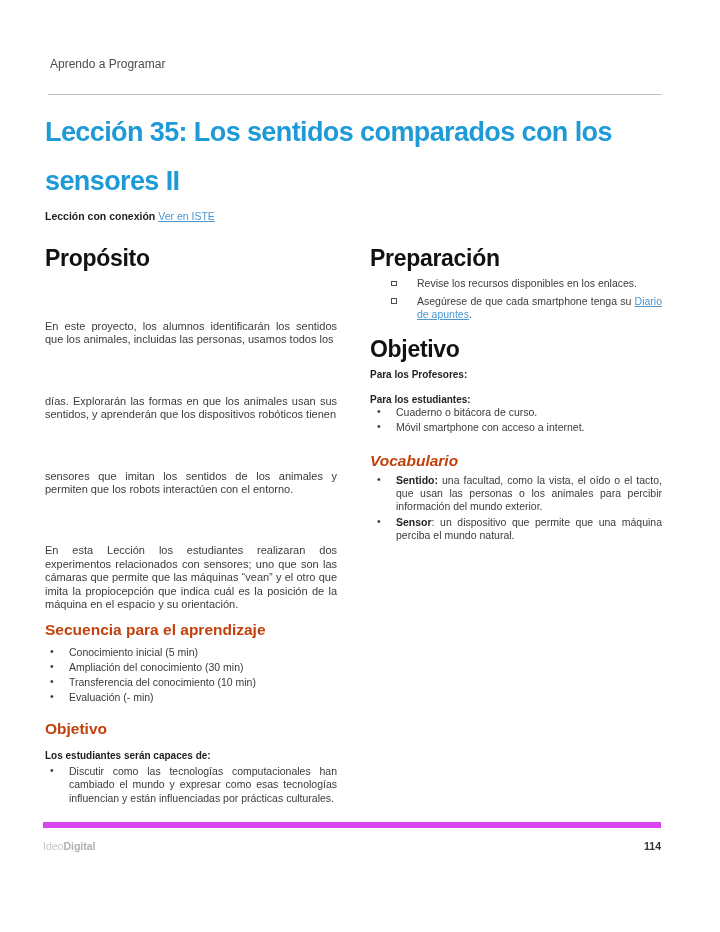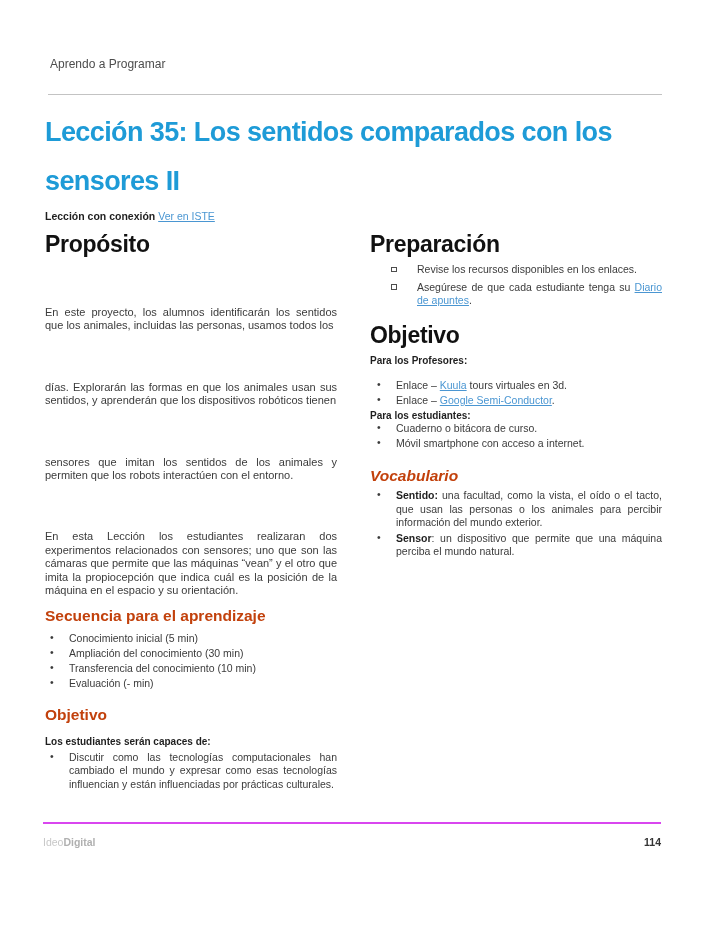--- a/index.html
+++ b/index.html
@@ -10,42 +10,42 @@
   }
   .doc-header{font-size:12px;color:#4d4d4d;padding-left:5px;}
   .rule-top{height:1px;background:#c3c3c3;margin:23px 0 0 3px;}
   .title{margin:13px 0 0;font-size:27px;line-height:49px;font-weight:bold;color:#1e9bd7;letter-spacing:-0.6px;}
   .tline{display:block;white-space:nowrap;}
   .subtitle{margin-top:4px;font-size:10.5px;}
   .sub-label{font-weight:bold;color:#1f1f1f;}
   .link{color:#4a96d2;text-decoration:underline;cursor:pointer;}
   .cols{display:flex;gap:33px;margin-top:9px;}
   .col-left,.col-right{width:292px;flex:0 0 292px;}
-  .h-big{font-size:23px;color:#111;margin:0 0 5px;font-weight:bold;letter-spacing:-0.3px;}
+  .h-big{font-size:23px;color:#111;margin:14px 0 5px;font-weight:bold;letter-spacing:-0.3px;}
   .h-big.recursos{margin-top:14px;}
   .h-med{font-size:15.5px;color:#c2410c;margin:10px 0 7px;font-weight:bold;}
   .h-med.objetivo{margin:15px 0 11px;}
   .h-med.vocab{margin:17px 0 4px;font-style:italic;}
   .para{font-size:11px;line-height:13.4px;text-align:justify;margin-top:48px;}
   ul{list-style:none;margin:0;padding:0;}
   .bullets li{position:relative;padding-left:24px;font-size:10.5px;line-height:13.4px;margin-bottom:1.5px;color:#3b3b3b;}
   .bullets li::before{content:"\2022";position:absolute;left:5px;top:-1px;color:#3b3b3b;}
   .col-right .bullets li{padding-left:26px;}
   .col-right .bullets li::before{left:7px;}
   .cboxes li{position:relative;padding-left:47px;font-size:10.5px;line-height:13.5px;margin-bottom:4px;text-align:justify;}
   .cboxes li::before{content:"";position:absolute;left:21px;top:3.5px;width:5.5px;height:5.5px;border:1.1px solid #4d4d4d;box-sizing:border-box;background:#fff;}
   .bold-label{font-weight:bold;color:#1f1f1f;font-size:10px;line-height:13.4px;}
   .bold-label.profs{margin-bottom:12px;}
   .obj-list{margin-top:3px;}
   .obj-list li{text-align:justify;}
   .vocab-list li{text-align:justify;margin-bottom:2px;}
   .term{font-weight:bold;color:#1f1f1f;}
   .footer{
     position:absolute;left:43px;right:59px;top:822px;
-    border-top:2px solid #d946ef;display:flex;justify-content:space-between;
+    border-top:6px solid #d946ef;display:flex;justify-content:space-between;
     align-items:flex-start;padding-top:12px;font-size:10.5px;
   }
   .brand{color:#c7c7c7;}
   .brand-bold{font-weight:bold;color:#b0b0b0;}
   .pagenum{font-weight:bold;color:#333;}
 </style>
 </head>
 <body>
 
 <div class="page">
@@ -87,34 +87,26 @@
       </ul>
     </div>
 
     <div class="col-right">
       <h2 class="h-big">Preparación</h2>
       <ul class="cboxes">
         <li>
           <span>Revise los recursos disponibles en los enlaces.</span><a class="link"></a><span></span>
         </li>
         <li>
-          <span>Asegúrese de que cada estudiante tenga su </span><a class="link">Diario de apuntes</a><span>.</span>
+          <span>Asegúrese de que cada smartphone tenga su </span><a class="link">Diario de apuntes</a><span>.</span>
         </li>
       </ul>
 
       <h2 class="h-big recursos">Objetivo</h2>
       <div class="bold-label profs">Para los Profesores:</div>
-      <ul class="bullets">
-        <li>
-          <span>Enlace – </span><a class="link">Kuula</a><span> tours virtuales en 3d.</span>
-        </li>
-        <li>
-          <span>Enlace – </span><a class="link">Google Semi-Conductor</a><span>.</span>
-        </li>
-      </ul>
       <div class="bold-label">Para los estudiantes:</div>
       <ul class="bullets">
         <li>Cuaderno o bitácora de curso.</li>
         <li>Móvil smartphone con acceso a internet.</li>
       </ul>
 
       <h3 class="h-med vocab">Vocabulario</h3>
       <ul class="bullets vocab-list">
         <li>
           <span class="term">Sentido:</span><span> una facultad, como la vista, el oído o el tacto, que usan las personas o los animales para percibir información del mundo exterior.</span>

